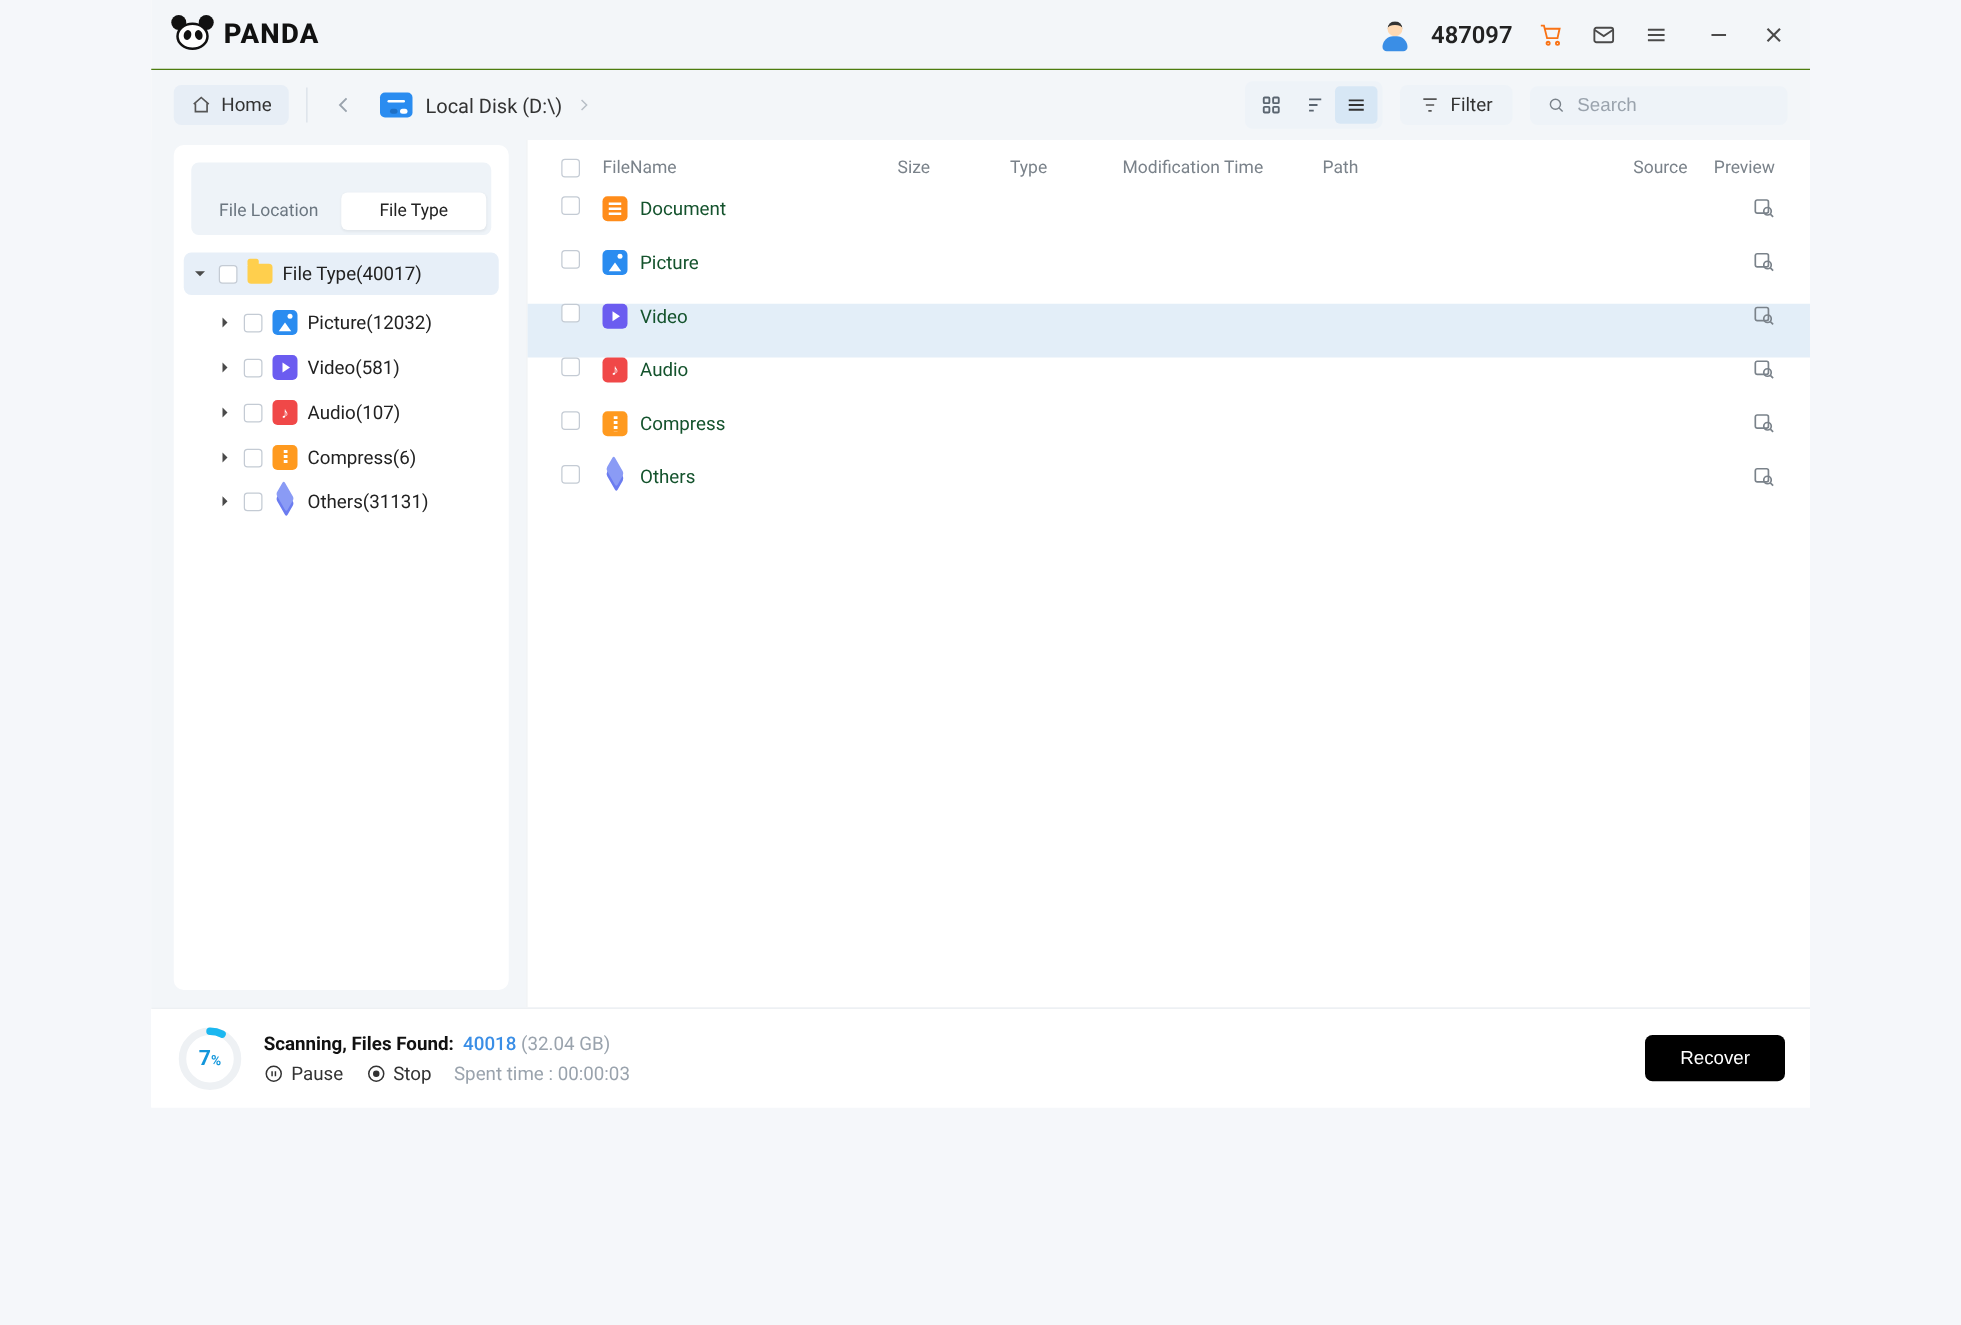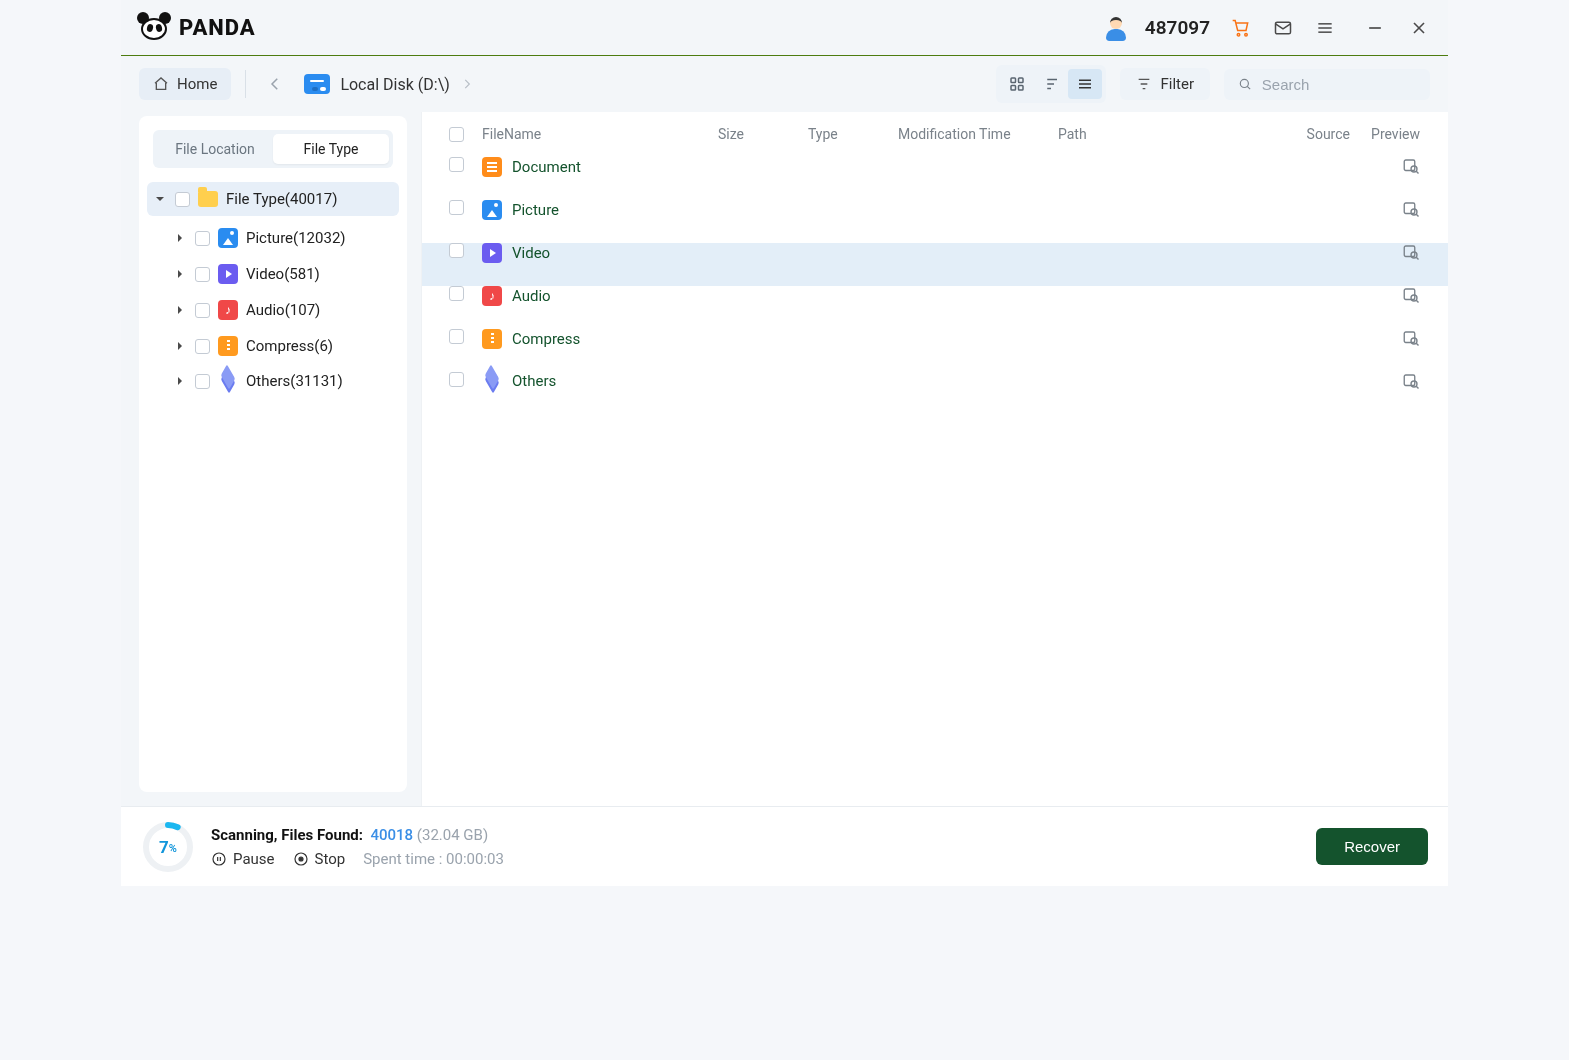--- a/index.html
+++ b/index.html
@@ -143,21 +143,21 @@
   .sidebar {
     width: 300px; padding: 4px 14px 14px 18px; background:#f3f6f9;
   }
   .sidebar-card {
     background:#fff; border-radius:8px; padding: 14px 0; height: 100%;
   }
   .side-tabs {
     margin: 0 14px 14px 14px; display:flex; background:#eef3f8; border-radius:6px; padding:4px;
   }
   .side-tab {
-    flex:1; text-align:center; padding:7px 0; font-size:14px; color:#6b7680; border-radius:5px; cursor:pointer;
+    flex:1; text-align:center; padding:7px 0; font-size:14px; color:#6b7680; border-radius:5px; cursor:pointer;margin-top:20px;
   }
   .side-tab.active { background:#fff; color:#222; box-shadow: 0 1px 2px rgba(0,0,0,0.05);}
   
   .tree { padding: 0 8px; }
   .tree-row {
     display:flex;align-items:center; gap:8px; padding:8px 8px; border-radius:6px; cursor:pointer; font-size:15px; color:#222;
   }
   .tree-row.root { background:#e7eff8; margin-bottom: 4px;}
   .tree-row.child { padding-left: 28px; }
   .caret { width:12px;color:#4a4a4a; display:inline-flex;}
@@ -229,21 +229,21 @@
   .status-line1{font-size:15px;}
   .status-line1 .found{color:#3a8ee6;font-weight:500;}
   .status-line1 .size{color:#9aa3ad;}
   .status-line1 strong{color:#111;font-weight:700;}
   .status-line2{display:flex;align-items:center;gap:18px;color:#333;font-size:15px;}
   .ctrl{display:flex;align-items:center;gap:6px;cursor:pointer;}
   .ctrl svg{width:16px;height:16px;stroke:#333;fill:none;stroke-width:1.8;}
   .spent{color:#9aa3ad;}
   .statusbar-spacer{flex:1;}
   .recover-btn{
-    background:#14532d;color:#fff;padding:10px 28px;border-radius:6px;font-size:15px;cursor:pointer;border:none;
+    background:#000000;color:#fff;padding:10px 28px;border-radius:6px;font-size:15px;cursor:pointer;border:none;
   }
 </style>
 </head>
 <body>
 
 <div class="app-container">
 
   <div class="titlebar">
     <div class="logo">
       <span class="panda-icon">

